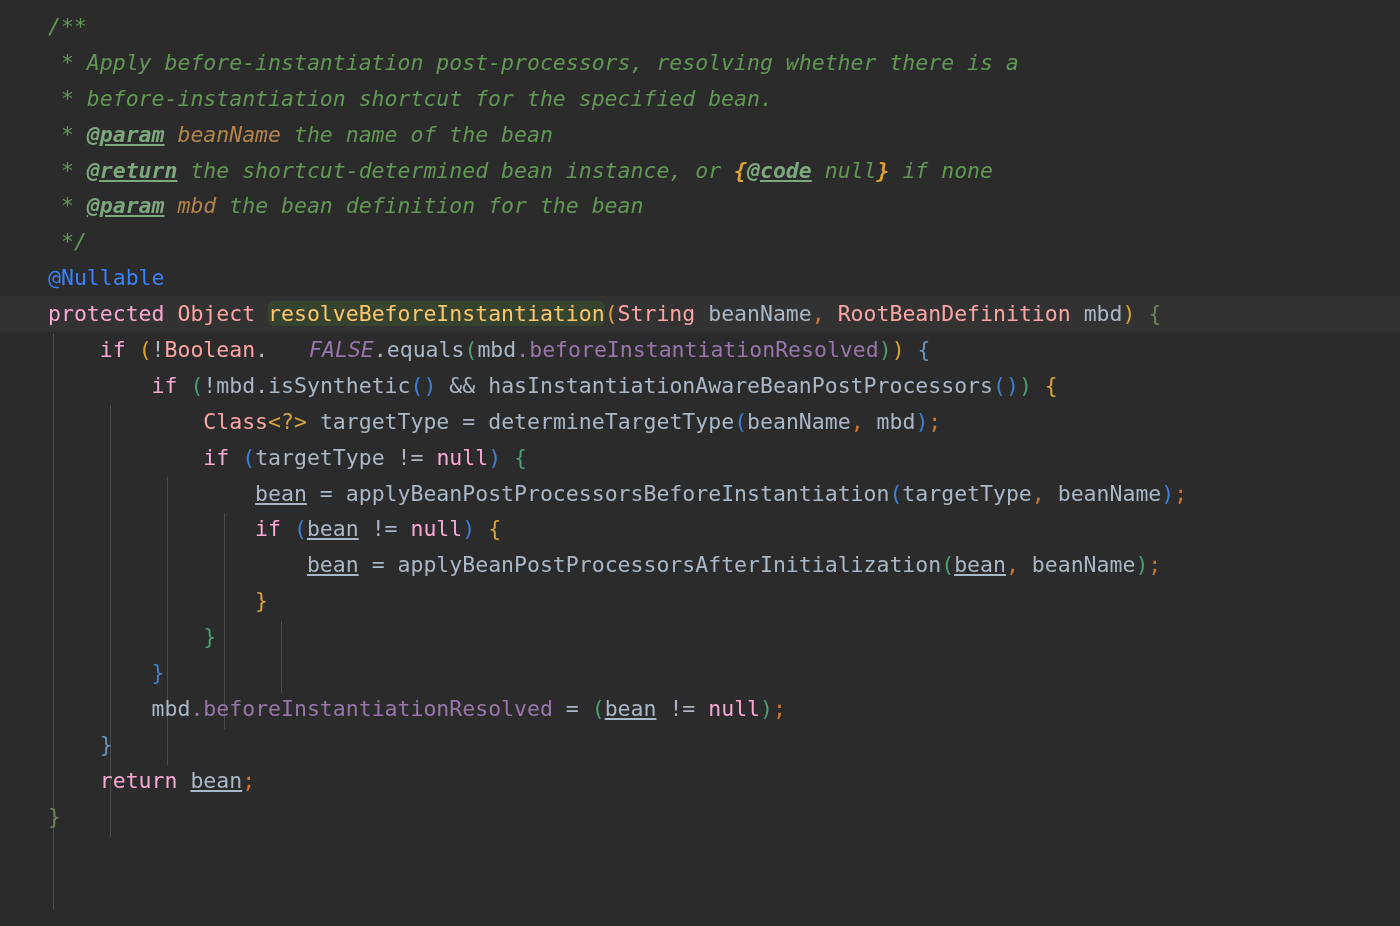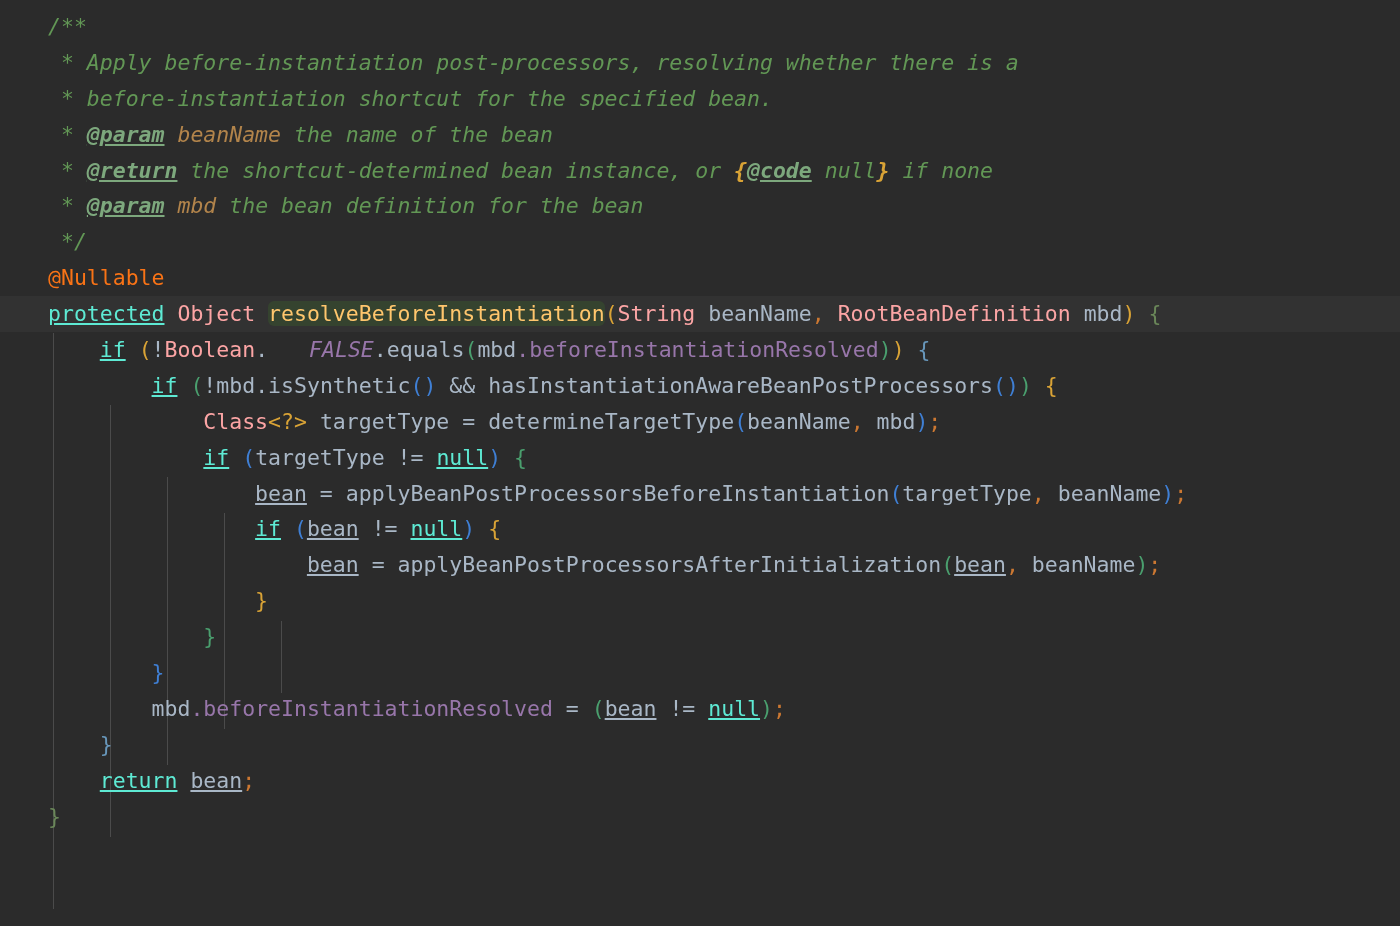--- a/index.html
+++ b/index.html
@@ -43,22 +43,22 @@
     background: #4b4b4b;
     pointer-events: none;
   }
 
   
   .c-doc       { color: #629755; font-style: italic; }
   .c-doc-tag   { color: #7da87d; font-style: italic; font-weight: bold; text-decoration: underline; }
   .c-doc-param { color: #b2844b; font-style: italic; }
   .c-doc-brace { color: #d9a336; font-style: italic; font-weight: bold; }
   .c-comment   { color: #808080; }
-  .c-anno      { color: #f97316; }
-  .c-kw        { color: #5eead4; text-decoration: underline; }
+  .c-anno      { color: #3b82f6; }
+  .c-kw        { color: #f9a8d4; }
   .c-type      { color: #fca5a5; }
   .c-ident     { color: #a9b7c6; }
   .c-method    { color: #ffc66d; }
   .c-field     { color: #9876aa; }
   .c-static    { color: #9876aa; font-style: italic; margin-left: 41px; }
   .c-punc      { color: #a9b7c6; }
   .c-op        { color: #a9b7c6; }
   .c-semi      { color: #cc7832; }
   .c-comma     { color: #cc7832; }
   .c-local     { color: #a9b7c6; text-decoration: underline; }

